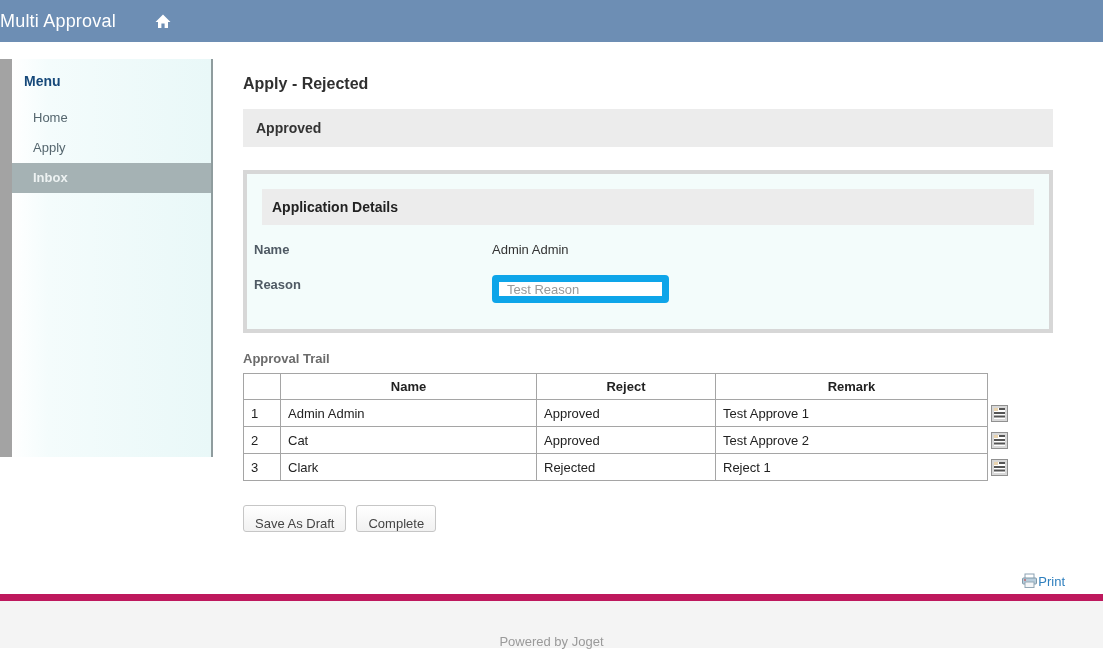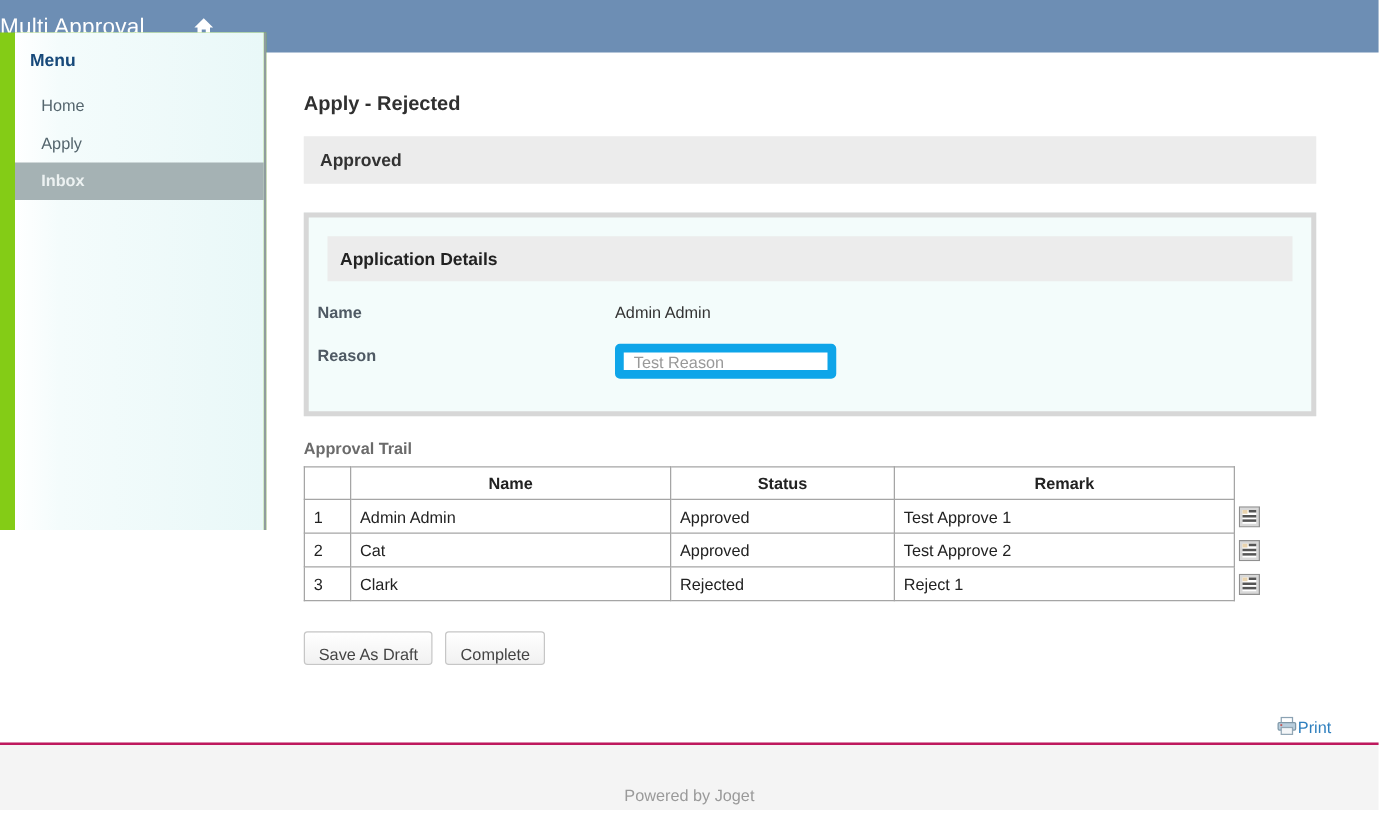--- a/index.html
+++ b/index.html
@@ -27,24 +27,24 @@
   .topbar .home-btn {
     margin-left: 38px;
     width: 18px; height: 18px;
     display: flex; align-items: center; justify-content: center;
     cursor: pointer;
   }
 
   
   .sidebar {
     position: absolute;
-    left: 0; top: 26px;
+    left: 0; top: 59px;
     width: 213px;
     height: 398px;
-    background: #84cc16;
+    background: #a3a3a3;
     border-right: 2px solid #8f9c9e;
   }
   .menu-panel {
     margin-left: 12px;
     height: 100%;
     background: linear-gradient(90deg, #ffffff 0%, #f4fcfc 18%, #e9f8f8 100%);
   }
   .menu-title {
     padding: 14px 0 0 12px;
     height: 34px;
@@ -215,21 +215,21 @@
   }
   .print-icon { cursor: pointer; display: inline-flex; }
 
   
   .footer {
     position: absolute;
     left: 0; top: 594px;
     width: 1103px;
     height: 54px;
     background: #f4f4f4;
-    border-top: 2px solid #be185d;
+    border-top: 7px solid #be185d;
     text-align: center;
   }
   .footer .powered {
     display: inline-block;
     margin-top: 33px;
     font-size: 13px;
     color: #9a9a9a;
   }
 </style>
 </head>
@@ -289,21 +289,21 @@
       <colgroup>
         <col class="col-num">
           <col class="col-name">
           <col class="col-status">
           <col class="col-remark">
       </colgroup>
       <thead>
         <tr>
           <th></th>
           <th>Name</th>
-          <th>Status</th>
+          <th>Reject</th>
           <th>Remark</th>
         </tr>
       </thead>
       <tbody>
         <tr>
           <td>1</td>
           <td>Admin Admin</td>
           <td>Approved</td>
           <td>Test Approve 1</td>
         </tr>

